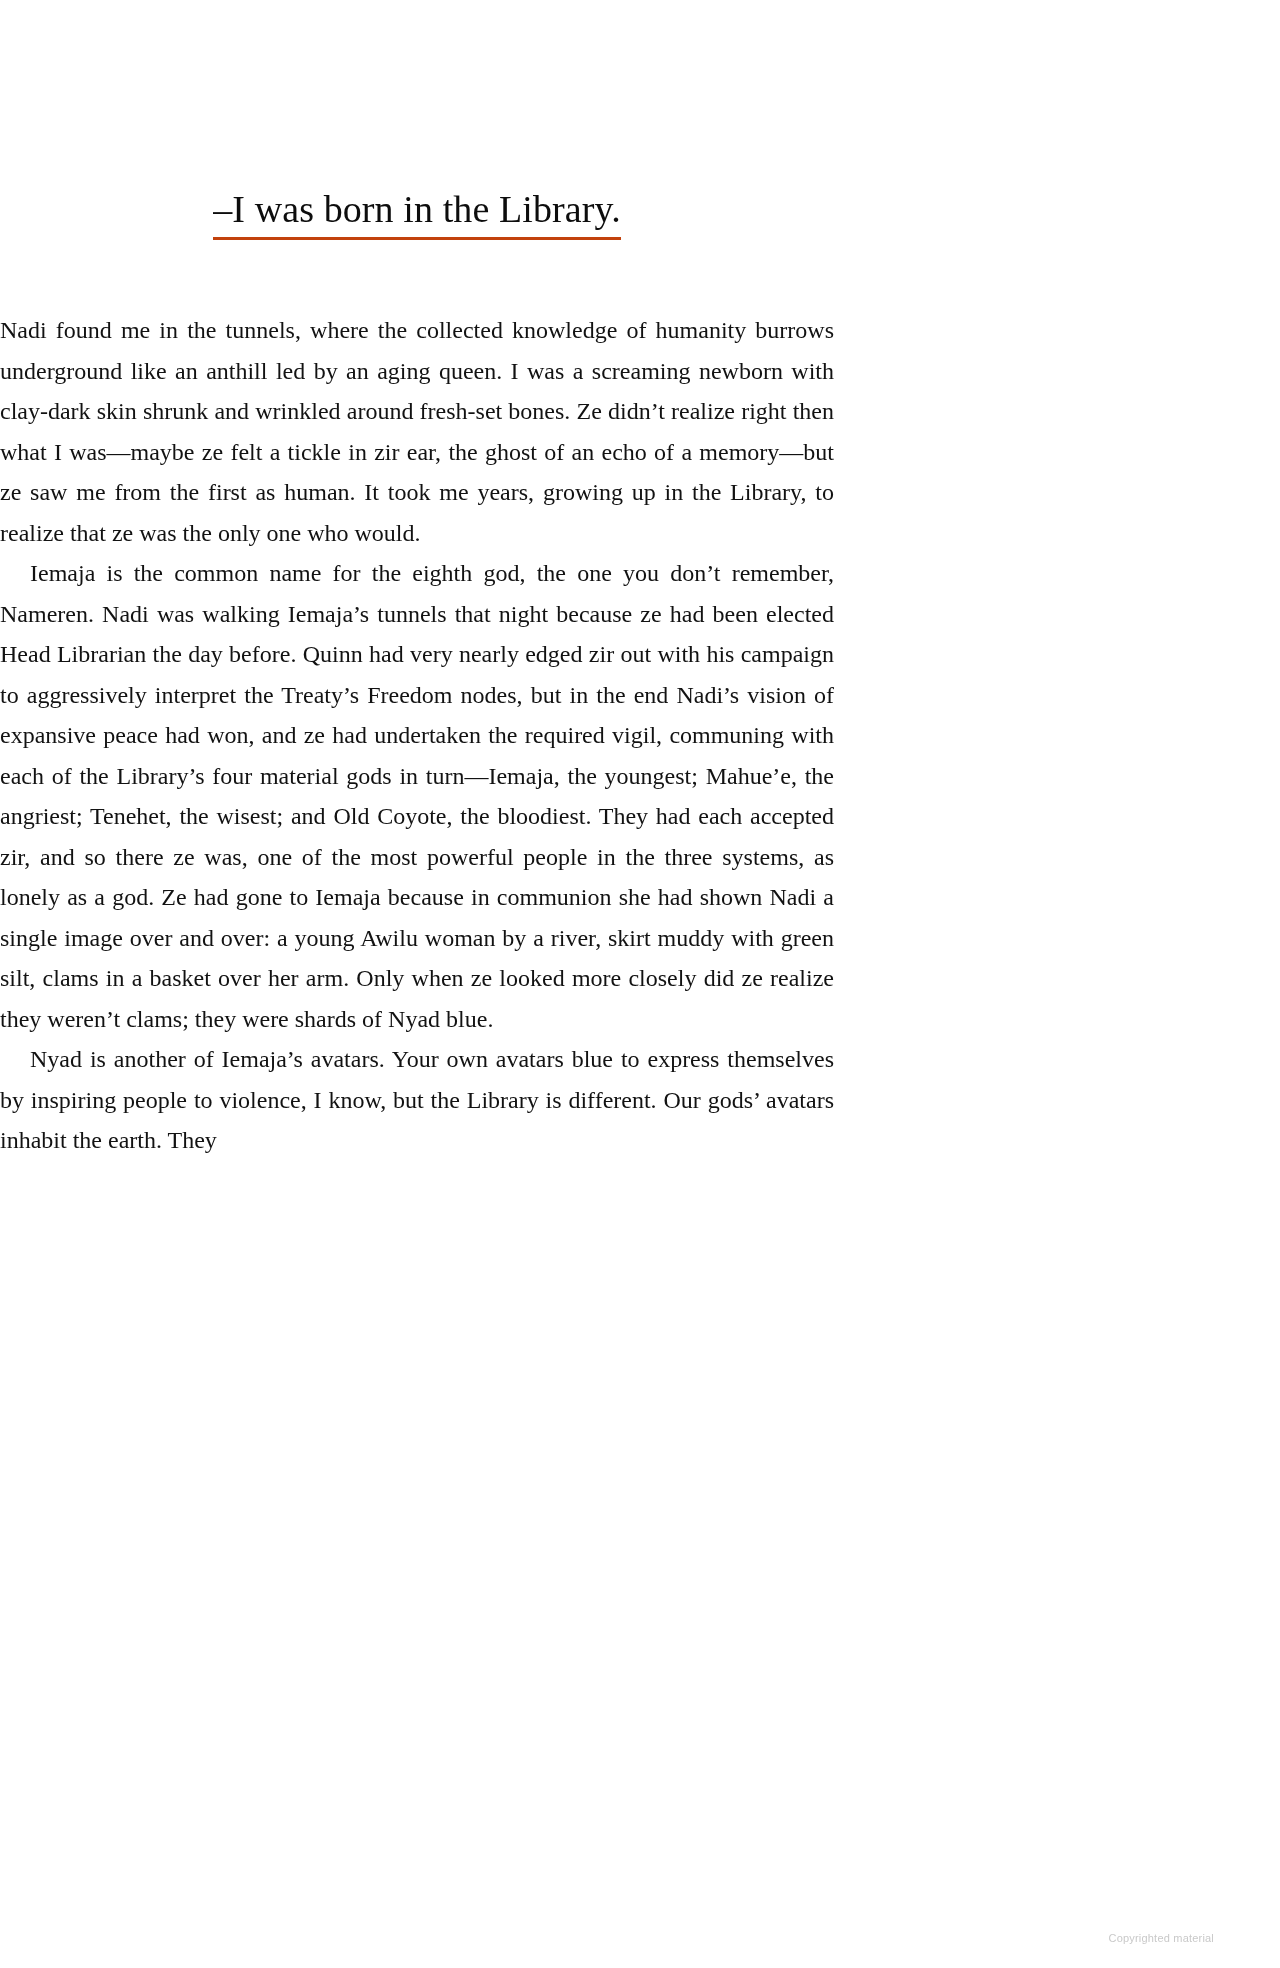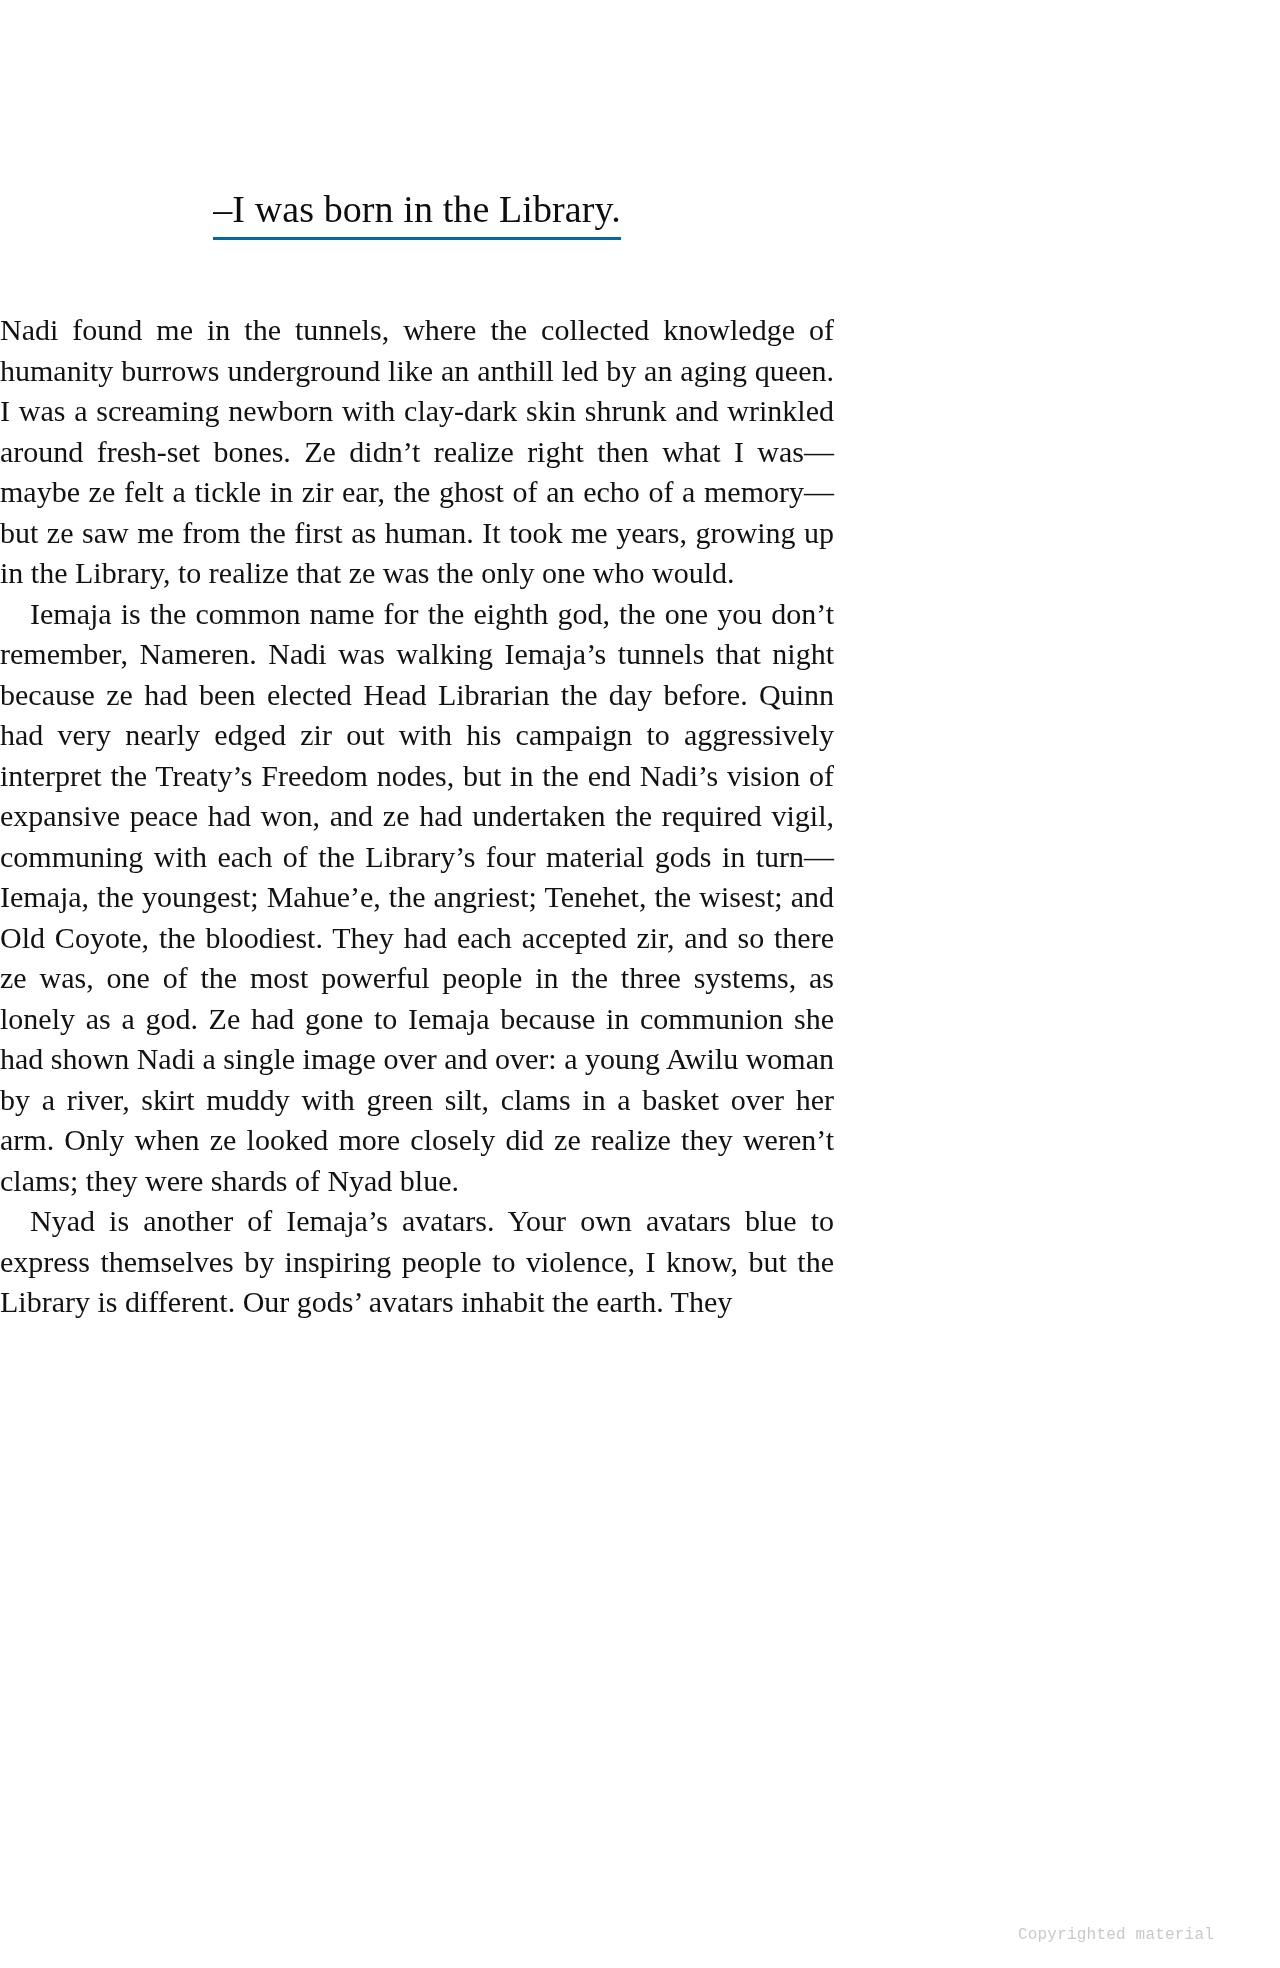--- a/index.html
+++ b/index.html
@@ -29,53 +29,53 @@
     text-align: center;
     color: #0d0d0d;
     position: absolute;
     left: 0;
     top: 186px;
     width: 834px;
   }
 
   .chapter-title span {
     display: inline-block;
-    border-bottom: 3px solid #0369a1;
+    border-bottom: 3px solid #c2410c;
     padding-bottom: 3px;
     line-height: 1.25;
   }
 
   .body-text {
     position: absolute;
     left: 0;
     top: 310px;
     width: 834px;
   }
 
   .body-text p {
     margin: 0;
     padding: 0;
-    font-size: 30px;
+    font-size: 24px;
     line-height: 40.5px;
     text-align: justify;
     text-justify: inter-word;
     color: #121212;
     hyphens: none;
   }
 
   .body-text p.indent {
     text-indent: 30px;
   }
 
   .watermark {
     position: absolute;
     right: 66px;
     bottom: 24px;
-    font-family: Liberation Mono, monospace;
-    font-size: 16px;
+    font-family: Liberation Sans, sans-serif;
+    font-size: 11px;
     color: #c9c9c9;
     letter-spacing: 0.2px;
     white-space: nowrap;
   }
 </style>
 </head>
 <body>
 
 <div class="page">
 

